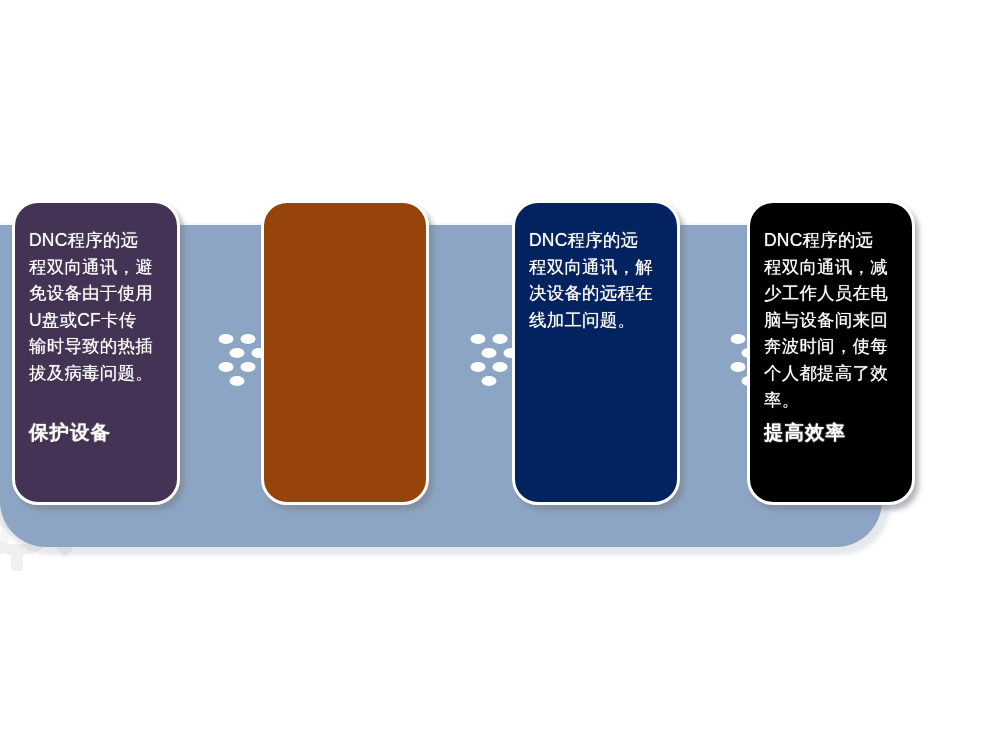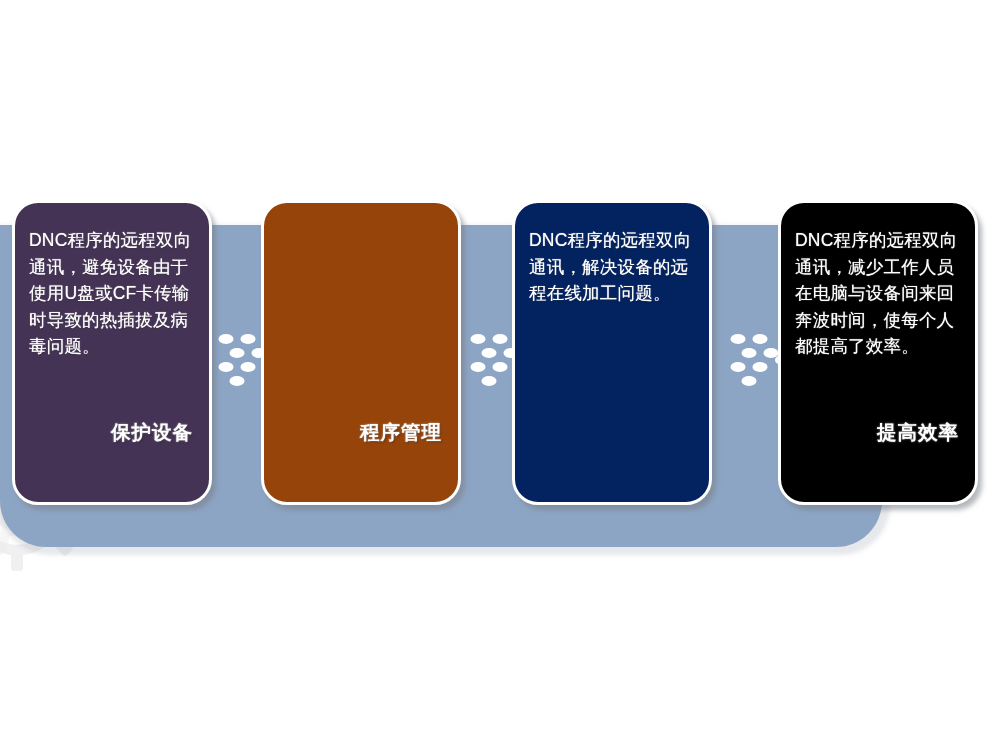--- a/index.html
+++ b/index.html
@@ -60,54 +60,54 @@
     height: 330px;
     border-radius: 0 0 50px 50px;
     background: rgba(140,150,165,0.22);
     filter: blur(2px);
   }
 
   
   .card {
     position: absolute;
     top: 200px;
-    width: 200px;
+    width: 168px;
     height: 305px;
     border-radius: 26px;
     border: 3px solid #ffffff;
     box-sizing: border-box;
     box-shadow: 4px 5px 5px rgba(120,125,135,0.55);
-    padding: 24px 16px 0 14px;
+    padding: 24px 24px 0 14px;
     display: flex;
     flex-direction: column;
   }
   .card-1 { left: 12px;  background: #453355; }
   .card-2 { left: 261px; background: #96440a; }
   .card-3 { left: 512px; background: #032260; }
-  .card-4 { left: 778px; background: #000000; }
+  .card-4 { left: 747px; background: #000000; }
 
   .card-body {
     color: #ffffff;
     font-size: 17.5px;
     line-height: 1.52;
     letter-spacing: 0.2px;
     text-align: left;
     text-shadow:
       0 0 1px rgba(255,255,255,0.75),
       0 1px 1px rgba(0,0,0,0.35);
     flex: 0 0 auto;
     word-break: break-all;
   }
   .card-title {
     margin-top: auto;
     margin-bottom: 56px;
     color: #ffffff;
     font-size: 19.5px;
     font-weight: bold;
-    text-align: right;
+    text-align: left;
     letter-spacing: 1px;
     text-shadow:
       0 0 2px rgba(255,255,255,0.6),
       1px 1px 2px rgba(0,0,0,0.5);
   }
 
   
   .connector {
     position: absolute;
     top: 325px;
@@ -169,21 +169,20 @@
       <ellipse cx="19" cy="28" rx="7.5" ry="5"></ellipse>
       <ellipse cx="41" cy="28" rx="7.5" ry="5"></ellipse>
       <ellipse cx="8" cy="42" rx="7.5" ry="5"></ellipse>
       <ellipse cx="30" cy="42" rx="7.5" ry="5"></ellipse>
       <ellipse cx="19" cy="56" rx="7.5" ry="5"></ellipse>
       <ellipse cx="52" cy="35" rx="7" ry="5"></ellipse>
     </g>
   </svg>
 
   <div class="card card-2">
-    <div class="card-title">程序管理</div>
   </div>
 
   <svg class="connector connector-2" viewBox="0 0 60 70">
     <g fill="#ffffff">
       <ellipse cx="8" cy="14" rx="7.5" ry="5"></ellipse>
       <ellipse cx="30" cy="14" rx="7.5" ry="5"></ellipse>
       <ellipse cx="19" cy="28" rx="7.5" ry="5"></ellipse>
       <ellipse cx="41" cy="28" rx="7.5" ry="5"></ellipse>
       <ellipse cx="8" cy="42" rx="7.5" ry="5"></ellipse>
       <ellipse cx="30" cy="42" rx="7.5" ry="5"></ellipse>

